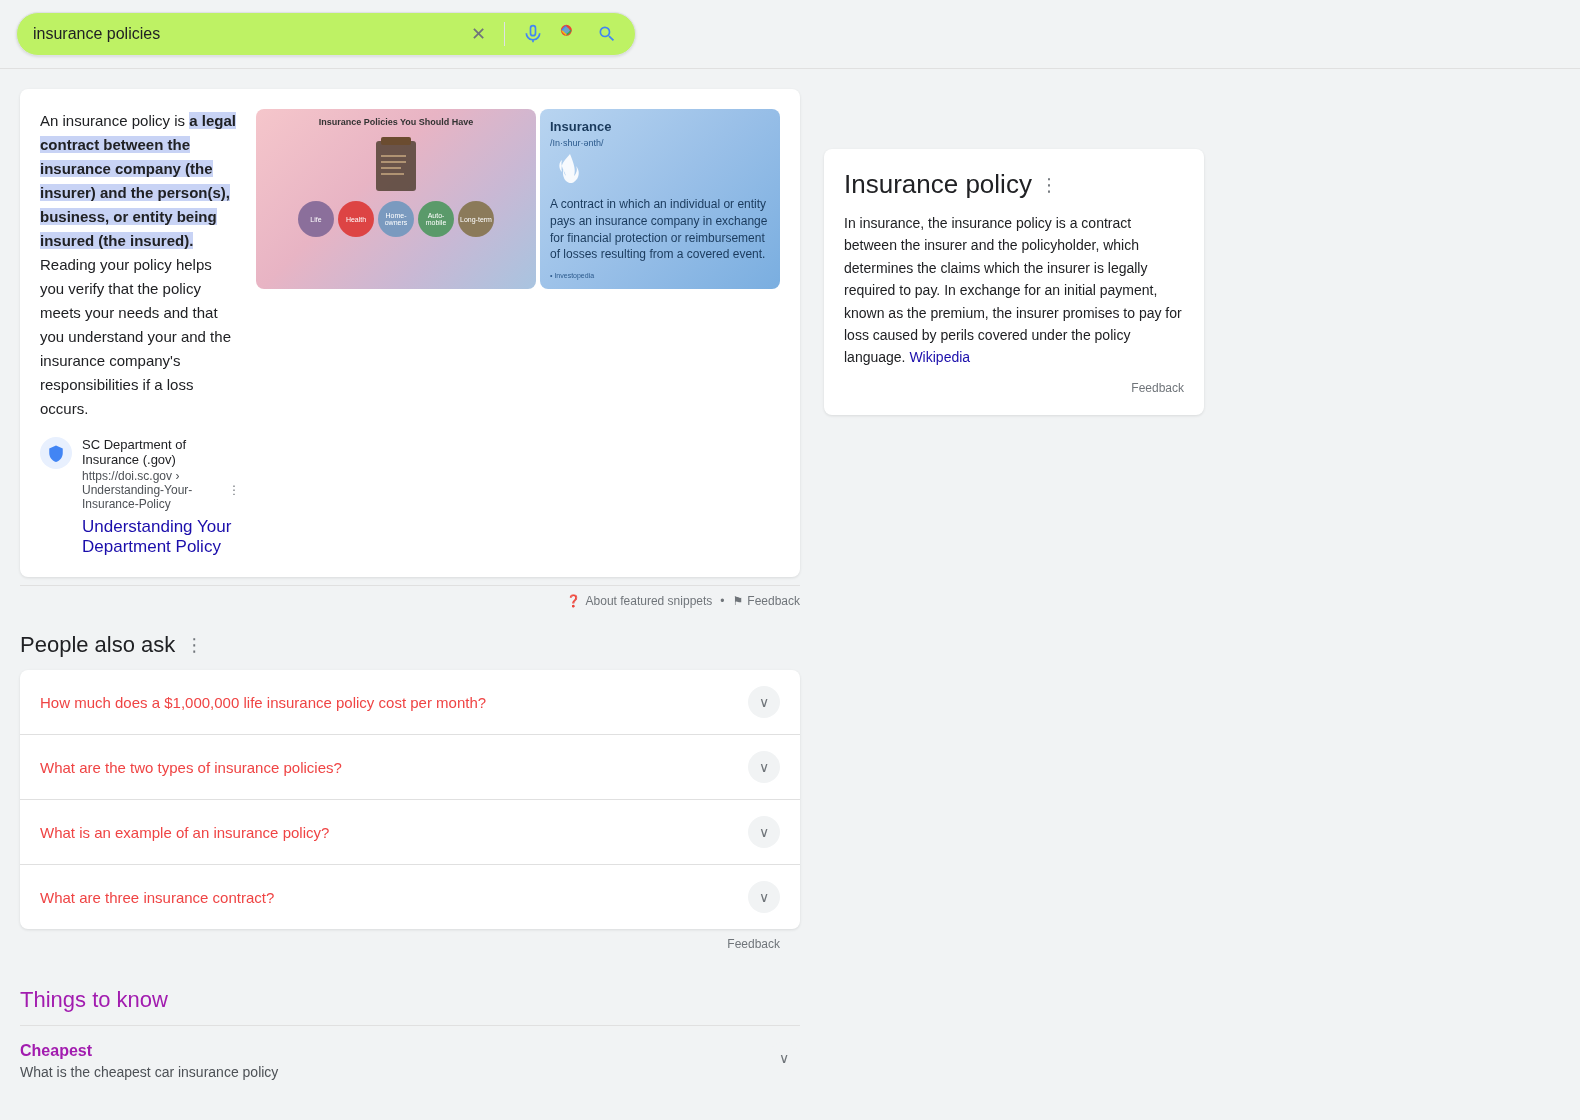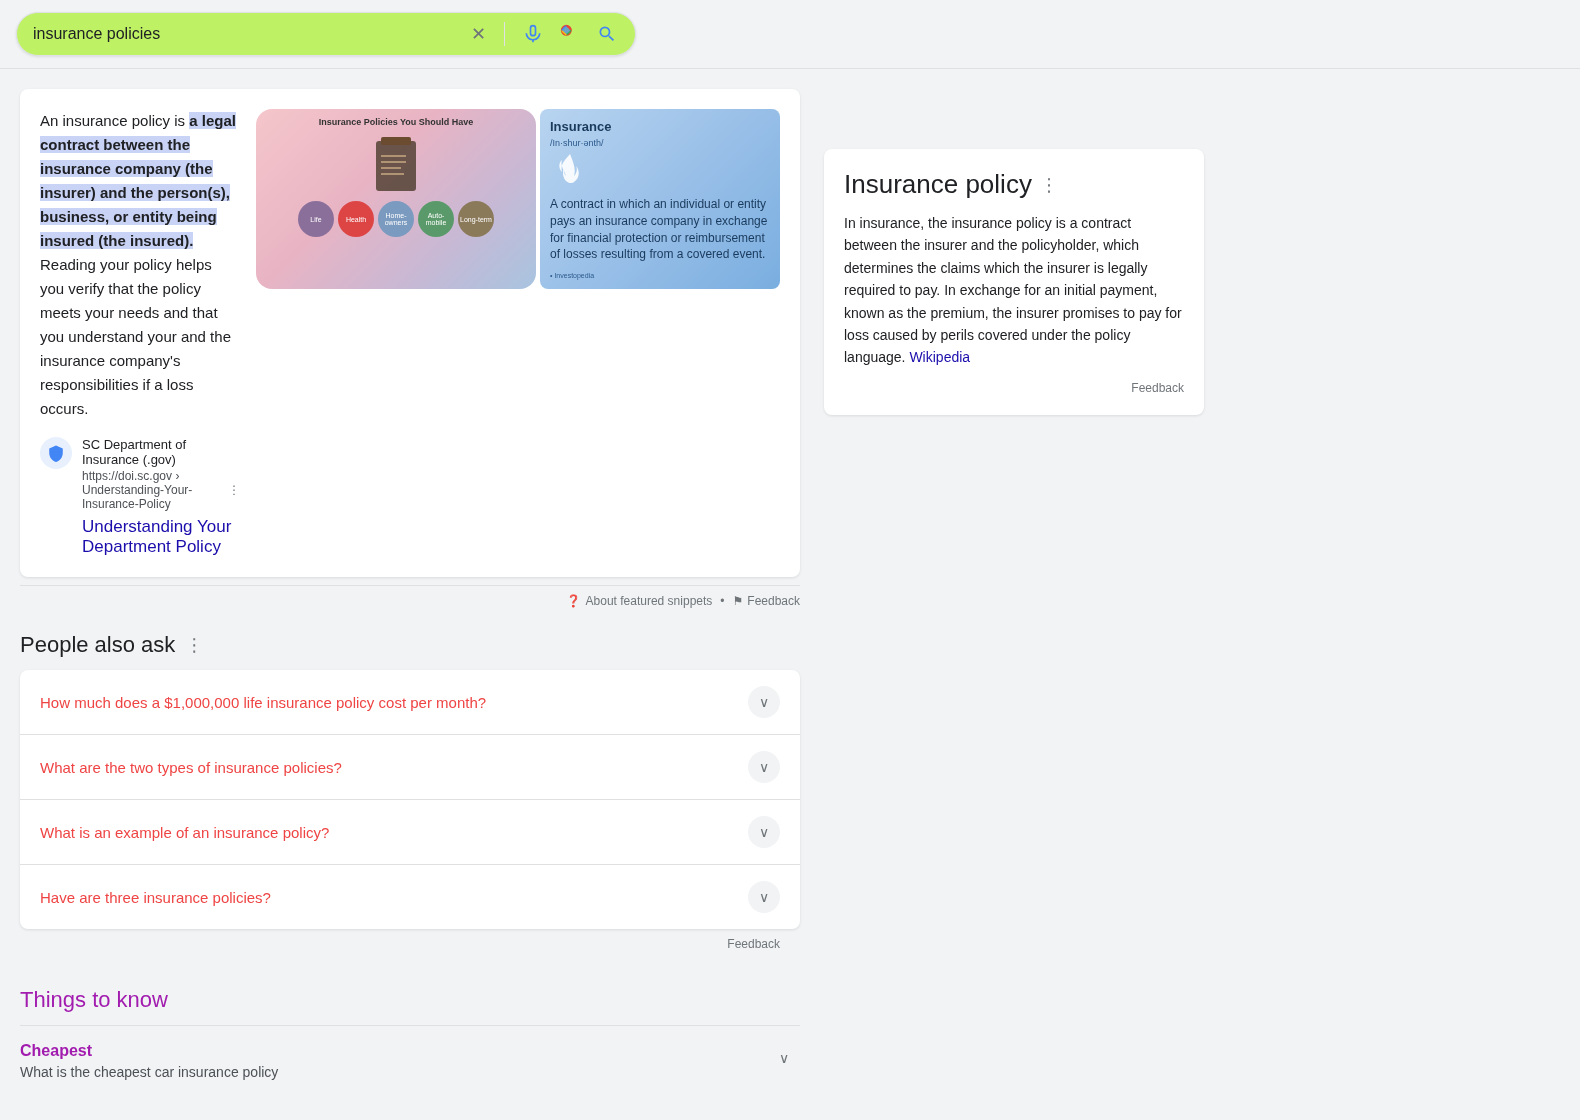--- a/index.html
+++ b/index.html
@@ -136,21 +136,21 @@
     
     .snippet-images {
       display: flex;
       gap: 4px;
       flex-shrink: 0;
     }
     .img-placeholder-1 {
       width: 280px;
       height: 180px;
       background: linear-gradient(135deg, #f5c6cb 0%, #e8b4c4 40%, #c9b8d4 70%, #a8c4e0 100%);
-      border-radius: 16px;
+      border-radius: 8px;
       display: flex;
       flex-direction: column;
       align-items: center;
       justify-content: flex-start;
       padding: 8px;
       position: relative;
     }
     .img-placeholder-1-title {
       font-size: 9px;
       font-weight: bold;
@@ -485,21 +485,21 @@
       </div>
       <div class="paa-item">
         <span class="paa-question">What are the two types of insurance policies?</span>
         <div class="paa-chevron">∨</div>
       </div>
       <div class="paa-item">
         <span class="paa-question">What is an example of an insurance policy?</span>
         <div class="paa-chevron">∨</div>
       </div>
       <div class="paa-item">
-        <span class="paa-question">Have are three insurance policies?</span>
+        <span class="paa-question">What are three insurance contract?</span>
         <div class="paa-chevron">∨</div>
       </div>
     </div>
     <div class="paa-feedback">Feedback</div>
 
     <div class="things-section">
       <div class="things-title">Things to know</div>
       <div class="things-item">
         <div class="things-item-text">
           <div class="things-item-label">Cheapest</div>

